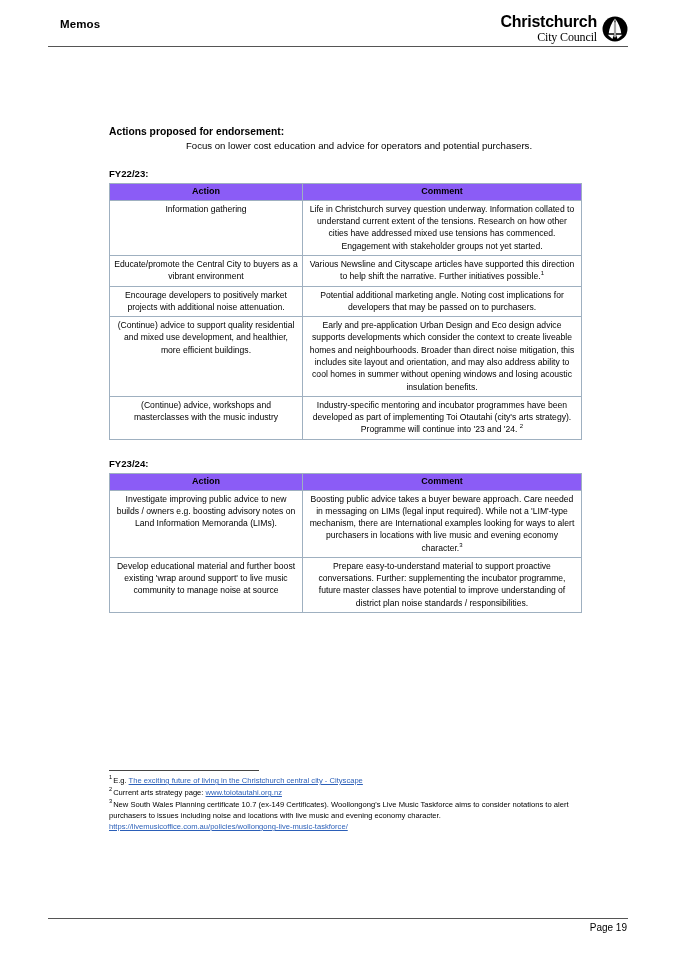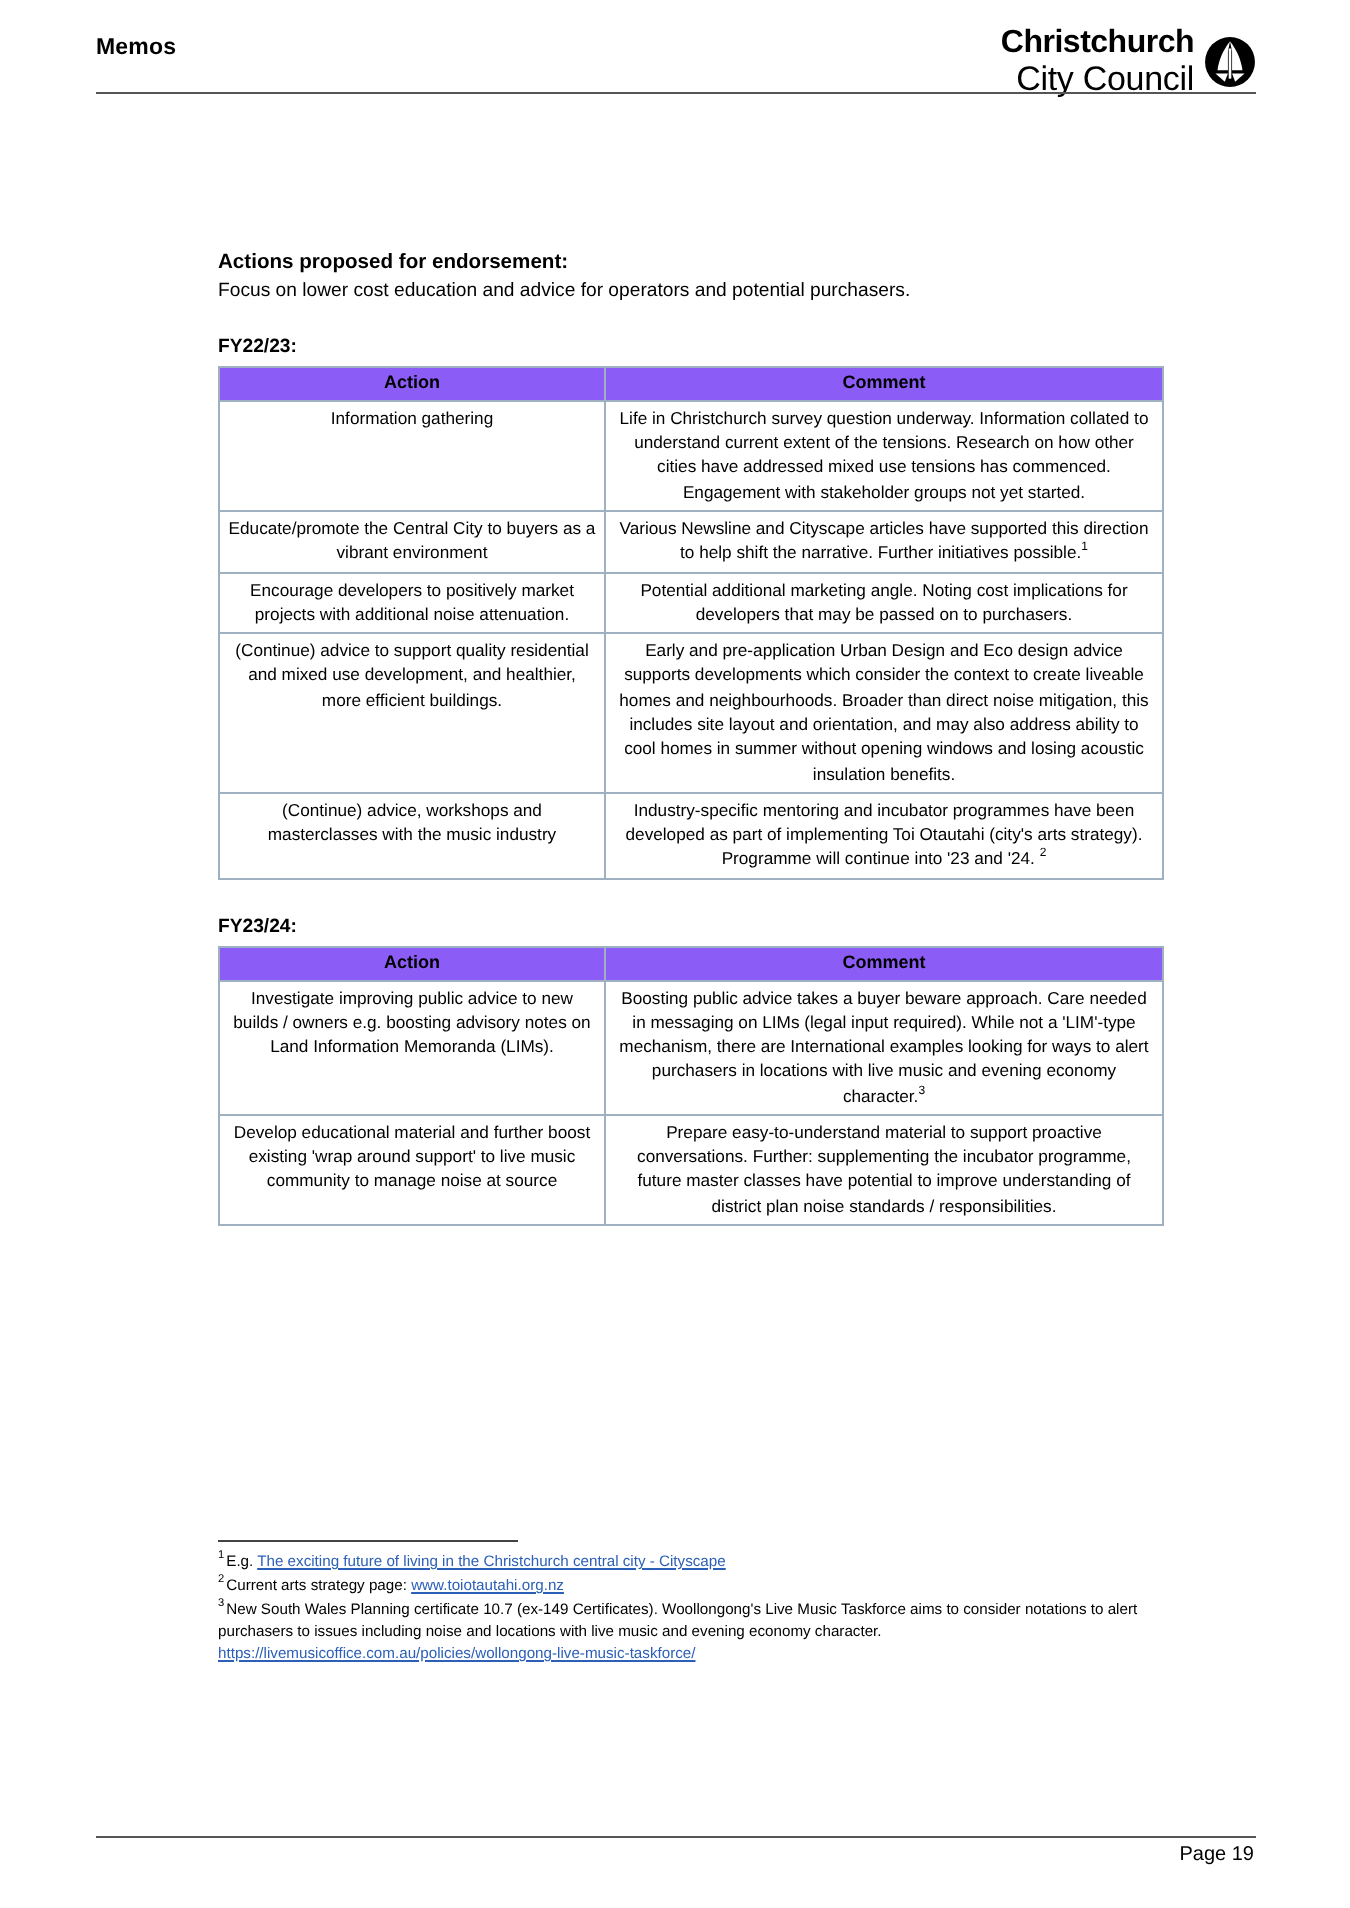--- a/index.html
+++ b/index.html
@@ -26,21 +26,21 @@
   
   .doc-header {
     position: absolute;
     top: 14px;
     left: 48px;
     width: 580px;
     height: 38px;
   }
   .doc-header-title {
     position: absolute;
-    left: 0;
+    left: 12px;
     top: 4px;
     font-size: 11.5px;
     font-weight: bold;
     letter-spacing: .1px;
   }
   .logo-wrap {
     position: absolute;
     right: 0;
     top: 0;
     display: flex;
@@ -51,23 +51,24 @@
     text-align: right;
     line-height: 1.04;
   }
   .logo-line1 {
     font-size: 16px;
     font-weight: bold;
     letter-spacing: -.25px;
     display: block;
   }
   .logo-line2 {
-    font-size: 17px;
+    font-size: 12px;
     display: block;
     letter-spacing: -.15px;
+    font-family: Liberation Serif, serif;
   }
   .logo-mark {
     width: 26px;
     height: 26px;
     flex: 0 0 26px;
   }
 
   .header-rule {
     position: absolute;
     left: 48px;
@@ -94,20 +95,21 @@
   }
 
   .section-heading {
     font-size: 10.3px;
     font-weight: bold;
     margin: 0 0 3px 0;
   }
   .section-sub {
     font-size: 9.6px;
     margin: 0 0 17px 0;
+    text-align: center;
   }
 
   .fy-label {
     font-size: 9.6px;
     font-weight: bold;
     margin: 0 0 4px 0;
   }
 
   table.initiatives {
     border-collapse: collapse;

